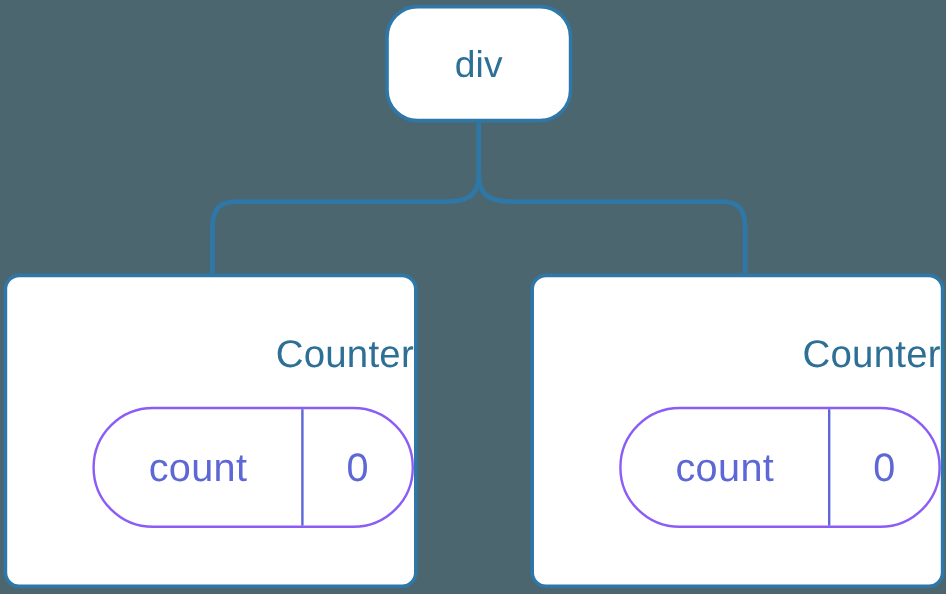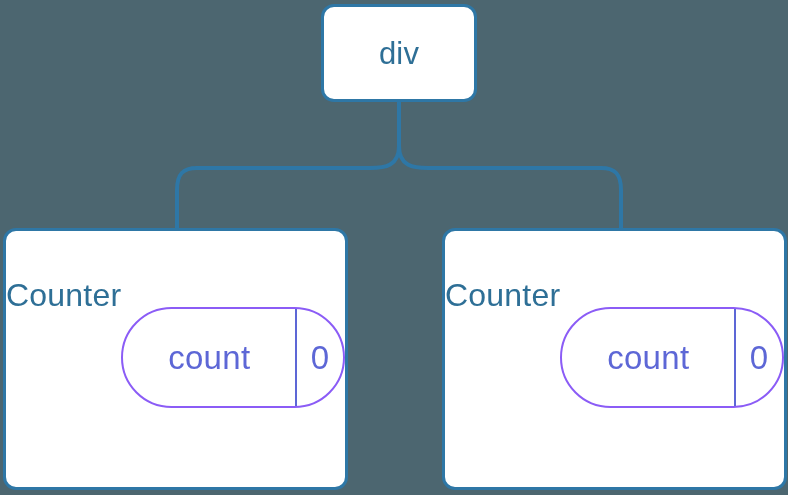--- a/index.html
+++ b/index.html
@@ -43,36 +43,37 @@
 
   
   #root-node {
     left: 321px;
     top: 4px;
     width: 156px;
     height: 98px;
     display: flex;
     align-items: center;
     justify-content: center;
+    border-radius: 27px;
   }
   #root-node .node-title {
     font-size: 31px;
     color: #2e6f96;
     letter-spacing: 0.2px;
     line-height: 1;
   }
 
   
   .component-node {
     width: 345px;
     height: 262px;
     top: 228px;
     display: flex;
-    flex-direction: row;
-    align-items: flex-start;
+    flex-direction: column;
+    align-items: flex-end;
     padding-top: 48px;
   }
   .component-node.left  { left: 3px; }
   .component-node.right { left: 442px; }
 
   .component-node .node-title {
     font-size: 32px;
     color: #2e6f96;
     line-height: 1;
     letter-spacing: 0.2px;

